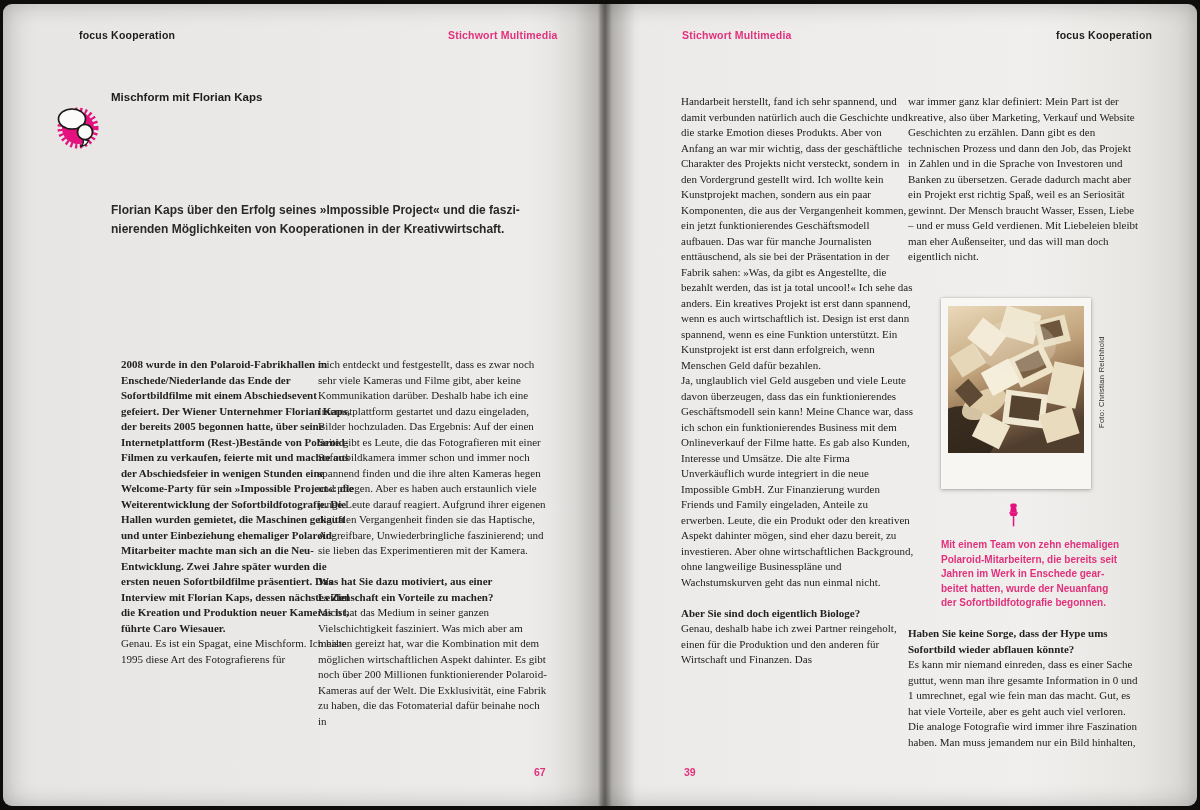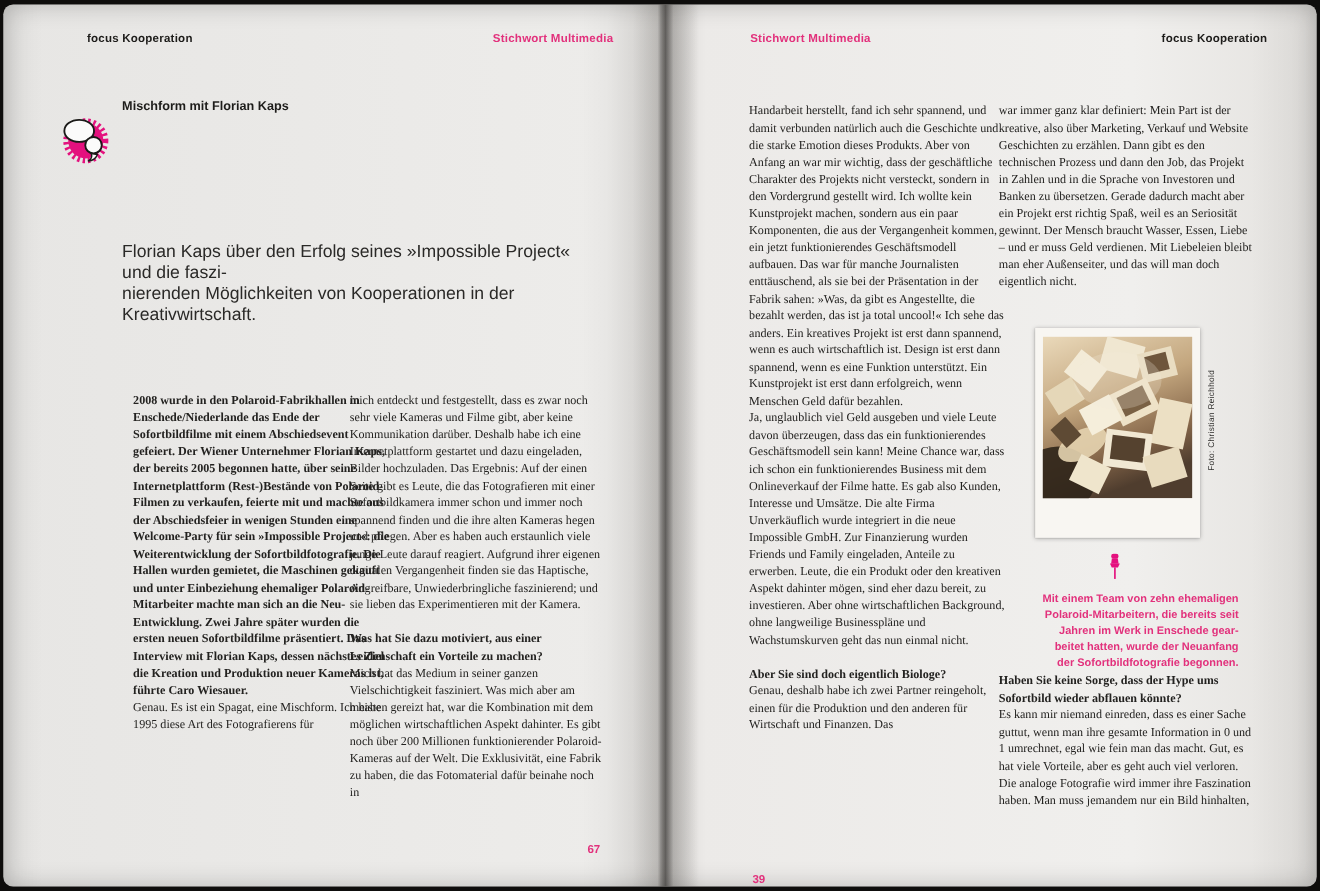--- a/index.html
+++ b/index.html
@@ -23,22 +23,22 @@
   }
   .runhead{position:absolute;top:25px;font-size:10.5px;font-weight:bold;letter-spacing:0.2px;color:#1d1c1a;}
   .runhead.pink{color:var(--accent);}
   .kicker{position:absolute;left:108px;top:87px;font-size:11.5px;font-weight:bold;color:#1d1c1a;}
   .headline{
     position:absolute;left:106px;top:101px;width:470px;
     font-size:28px;line-height:36px;letter-spacing:-0.2px;color:#1d1c1a;
     white-space:pre-line;font-weight:500;
   }
   .subhead{
-    position:absolute;left:108px;top:216px;width:430px;
-    font-size:16px;line-height:19px;font-weight:normal;color:#2a2927;
+    position:absolute;left:108px;top:197px;width:430px;
+    font-size:12px;line-height:19px;font-weight:bold;color:#2a2927;
     white-space:pre-line;
   }
   .article-icon{position:absolute;left:50px;top:98px;width:48px;height:48px;}
   .col{position:absolute;width:233px;font-family:"Liberation Serif",serif;font-size:11px;line-height:15.5px;color:#232220;}
   .col p{margin:0;}
   .col p.q{font-weight:bold;margin-top:15.5px;}
   .col p.lede{font-weight:bold;}
   .pagenum{position:absolute;font-size:10.5px;font-weight:bold;color:var(--accent);}
   
   .polaroid{
@@ -49,21 +49,20 @@
   .photo-credit{
     position:absolute;left:1094px;top:294px;height:130px;
     font-size:7.5px;letter-spacing:0.3px;color:#2e2d2b;
     writing-mode:vertical-rl;transform:rotate(180deg);
   }
   .pin-icon{position:absolute;left:1003px;top:499px;width:15px;height:24px;}
   .photo-caption{
     position:absolute;left:938px;top:534px;width:185px;
     font-size:10px;line-height:14.5px;font-weight:bold;color:var(--accent);
     white-space:pre-line;
-    text-align:right;
   }
 </style>
 </head>
 <body>
 
 <div class="spread" style="--accent:#e2317c;">
   <div class="page page-left"></div>
   <div class="page page-right"></div>
   <div class="binding"></div>
 
@@ -145,18 +144,18 @@
     <path d="M3 9.3 h9 l-1.7 3.6 h-5.6 z" fill="#e4117e"></path>
     <rect x="6.8" y="12.8" width="1.5" height="10.5" fill="#e4117e"></rect>
   </svg>
   <div class="photo-caption">Mit einem Team von zehn ehemaligen
 Polaroid-Mitarbeitern, die bereits seit
 Jahren im Werk in Enschede gear-
 beitet hatten, wurde der Neuanfang
 der Sofortbildfotografie begonnen.</div>
 
   <div class="col" style="left:905px;top:608px;">
-    <p class="q" style="margin-top:0;">Haben Sie keine Sorge, dass der Hype ums Sofortbild wieder abflauen könnte?</p>
+    <p class="q" style="margin-top:14px;">Haben Sie keine Sorge, dass der Hype ums Sofortbild wieder abflauen könnte?</p>
     <p class="a">Es kann mir niemand einreden, dass es einer Sache guttut, wenn man ihre gesamte Information in 0 und 1 umrechnet, egal wie fein man das macht. Gut, es hat viele Vorteile, aber es geht auch viel verloren. Die analoge Fotografie wird immer ihre Faszination haben. Man muss jemandem nur ein Bild hinhalten,</p>
   </div>
 
-  <div class="pagenum" style="left:681px;top:762px;margin-top:28px;">39</div>
+  <div class="pagenum" style="left:681px;top:762px;">39</div>
 </div>
 
 </body></html>

